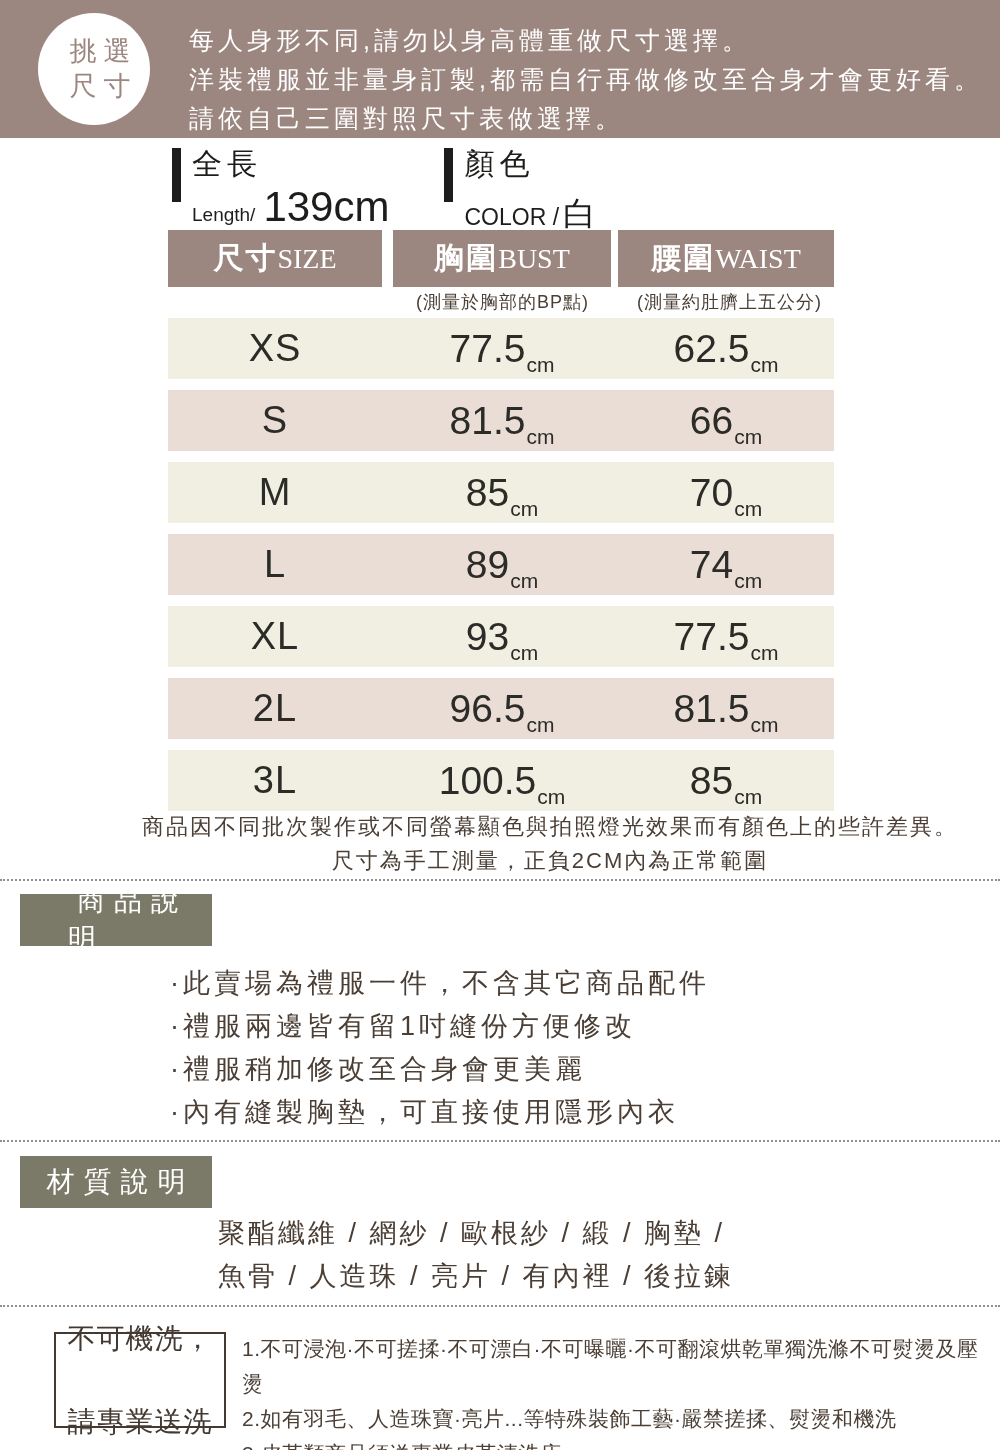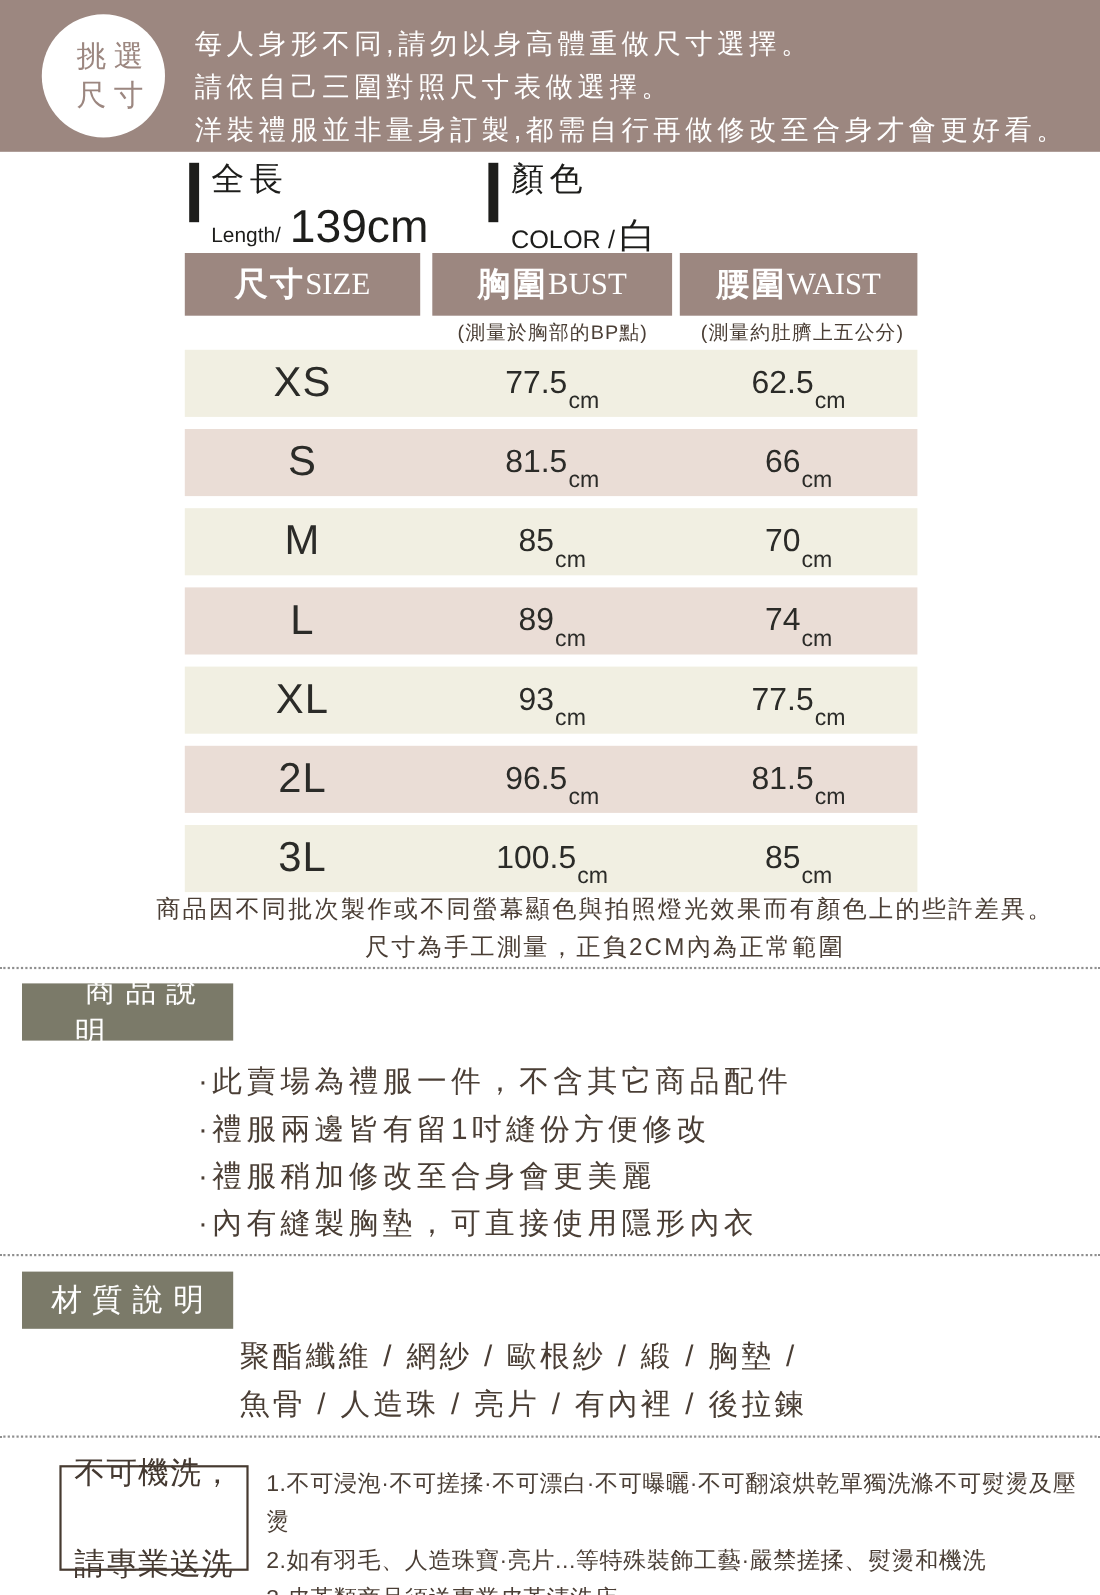--- a/index.html
+++ b/index.html
@@ -6,21 +6,21 @@
   body { background:#ffffff; font-family:"Liberation Sans", sans-serif; }
   .page { position:relative; width:1000px; height:1450px; background:#ffffff; overflow:hidden; }
 
   
   .topbar { position:absolute; left:0; top:0; width:1000px; height:138px; background:#9c8780; }
   .topbar-circle { position:absolute; left:38px; top:13px; width:112px; height:112px;
     background:#ffffff; border-radius:50%; display:flex; flex-direction:column;
     align-items:center; justify-content:center; }
   .topbar-circle span { color:#9c8780; font-size:27px; letter-spacing:7px; line-height:35px;
     text-indent:7px;margin-left:12px; }
-  .topbar-lines { position:absolute; left:177px; top:21px; }
+  .topbar-lines { position:absolute; left:189px; top:21px; }
   .topbar-lines p { color:#ffffff; font-size:25px; letter-spacing:4px; line-height:39px; }
 
   
   .specs { position:absolute; left:172px; top:148px; display:flex; color:#1d1d1b; }
   .spec { display:flex; }
   .spec + .spec { margin-left:55px; }
   .vbar { width:9px; height:54px; background:#1d1d1b; margin-right:11px; }
   .spec-zh { font-size:30px; letter-spacing:5px; line-height:32px; }
   .spec-line2 { display:flex; align-items:baseline; margin-top:-3px; }
   .spec-en { font-size:19px;margin-top:27px; }
@@ -37,40 +37,40 @@
     color:#4a3e35; letter-spacing:1px; }
 
   .trow { position:absolute; left:168px; width:666px; height:61px; }
   .trow.cream { background:#f1efe2;text-align:center; }
   .trow.pink  { background:#eaddd6; }
   .cell { position:absolute; top:0; height:61px; display:flex; align-items:center;
     justify-content:center; color:#2b2b28; }
   .cell.c-size  { left:0px;   width:214px; font-size:38px; letter-spacing:1px; }
   .cell.c-bust  { left:225px; width:218px; }
   .cell.c-waist { left:450px; width:216px; }
-  .num  { font-size:29px; }
+  .num  { font-size:39px; }
   .unit { font-size:21px; margin-left:1px;margin-top:32px; }
 
   .foot-note { position:absolute; left:100px; width:900px; text-align:center;
     color:#4a3e35; font-size:22px; letter-spacing:2px; }
   .foot-note.n1 { top:812px; }
   .foot-note.n2 { top:846px; }
 
   
   .dotted { position:absolute; left:0; width:1000px; border-top:2px dotted #8f8f8f; }
   .d1 { top:879px; } .d2 { top:1140px; } .d3 { top:1305px; }
 
   
   .badge { position:absolute; left:20px; width:192px; height:52px; background:#7b7a69;
     color:#ffffff; font-size:28px; letter-spacing:9px; display:flex; align-items:center;
     justify-content:center; text-indent:9px; }
   .badge.b1 { top:894px;padding-left:48px; } .badge.b2 { top:1156px; }
 
   
-  .bullets { position:absolute; left:180px; top:962px; }
+  .bullets { position:absolute; left:170px; top:962px; }
   .bullets p { font-size:27px; letter-spacing:4px; line-height:43px; color:#4a3e35; }
 
   
   .material { position:absolute; left:218px; top:1212px; }
   .material p { font-size:27px; letter-spacing:3px; line-height:43px; color:#4a3e35; }
 
   
   .care-box { position:absolute; left:54px; top:1332px; width:172px; height:96px;
     border:2px solid #463a30; display:flex; flex-direction:column; align-items:center;
     justify-content:center;gap:44px; }
@@ -83,22 +83,22 @@
 
 <div class="page">
 
   <header class="topbar">
     <div class="topbar-circle">
       <span>挑選</span>
       <span>尺寸</span>
     </div>
     <div class="topbar-lines">
       <p>每人身形不同,請勿以身高體重做尺寸選擇。</p>
+      <p>洋裝禮服並非量身訂製,都需自行再做修改至合身才會更好看。</p>
       <p>請依自己三圍對照尺寸表做選擇。</p>
-      <p>洋裝禮服並非量身訂製,都需自行再做修改至合身才會更好看。</p>
     </div>
   </header>
 
   <section class="specs">
     <div class="spec">
       <div class="vbar"></div>
       <div>
         <div class="spec-zh">全長</div>
         <div class="spec-line2">
           <span class="spec-en">Length/</span>

